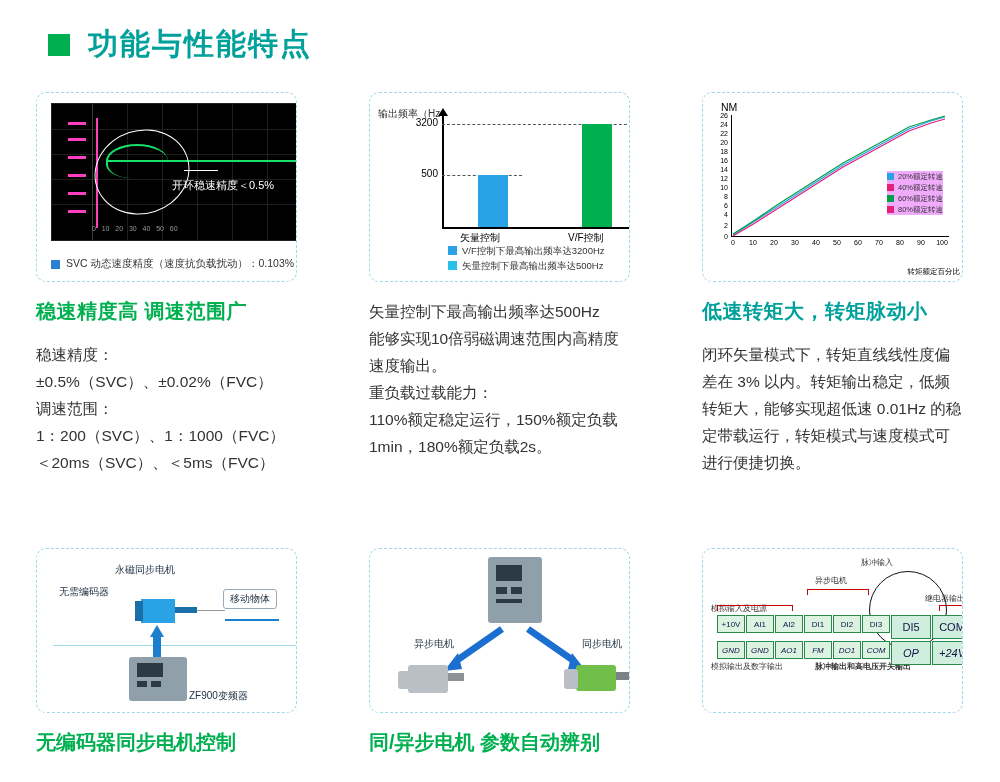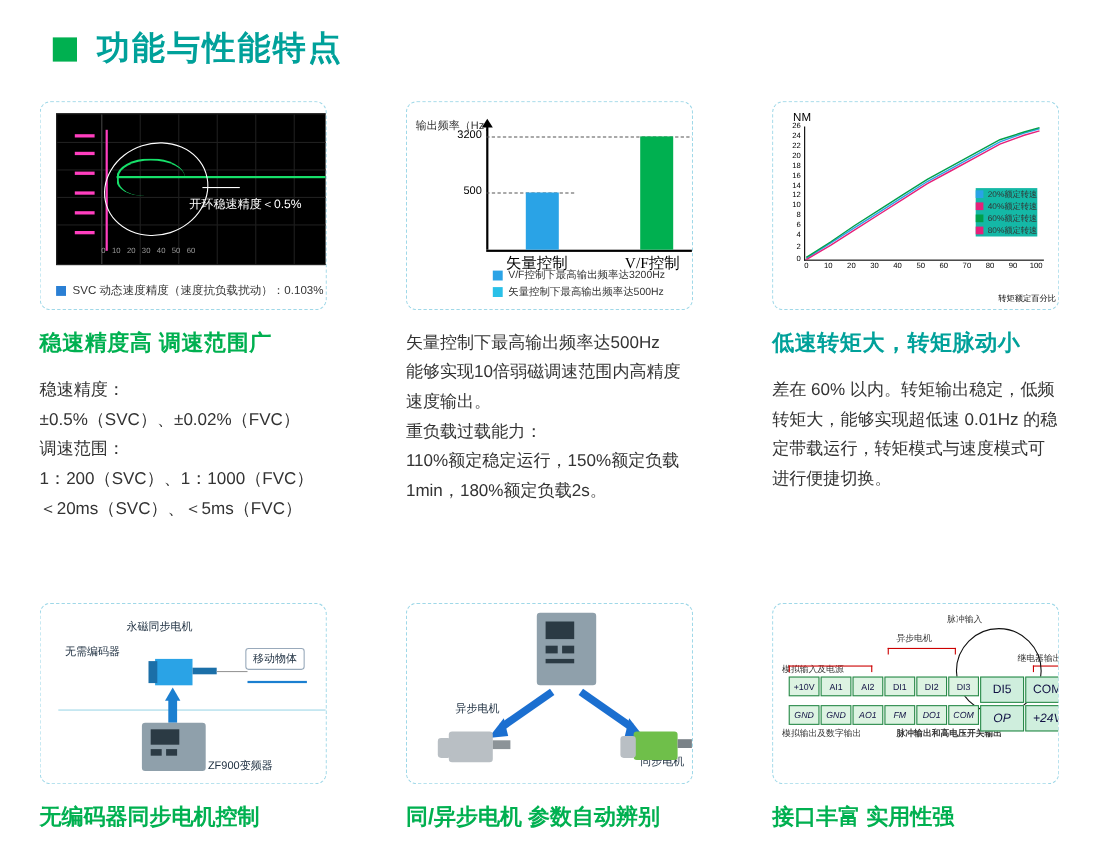--- a/index.html
+++ b/index.html
@@ -101,34 +101,34 @@
   .bc-axis-y:after {
     content:""; position:absolute; left:-4px; top:-7px;
     border-left:5px solid transparent; border-right:5px solid transparent; border-bottom:8px solid #000;
   }
   .bc-axis-x { position:absolute; left:72px; top:134px; width:200px; height:1.5px; background:#000; }
   .bc-dash { position:absolute; left:72px; height:0; border-top:1px dashed #555; }
   .bc-tick { position:absolute; font-size:10px; color:#000; text-align:right; }
   .bc-bar { position:absolute; bottom:0; }
   .bar-blue { background:#2aa3e6; }
   .bar-green { background:#00b050; }
-  .bc-xlab { position:absolute; font-size:14px; color:#000; white-space:nowrap;font-family:Liberation Serif, serif; }
+  .bc-xlab { position:absolute; font-size:10px; color:#000; white-space:nowrap; }
   .bc-legend { position:absolute; left:78px; bottom:8px; font-size:9.5px; line-height:15px; color:#333; }
   .bc-legend div { display:flex; align-items:center; gap:5px; white-space:nowrap;}
   .sq-blue { width:9px; height:9px; background:#2aa3e6; display:inline-block; }
   .sq-cyan { width:9px; height:9px; background:#29c0e8; display:inline-block; }
 
   
   .line-chart { position:relative; width:100%; height:100%; }
   .lc-title { position:absolute; left:18px; top:8px; font-size:10.5px; color:#000; }
   .lc-plot { position:absolute; left:28px; top:22px; width:218px; height:122px; }
   .lc-axis { position:absolute; background:#000; }
   .lc-ylab { position:absolute; right:100%; font-size:7px; color:#000; transform:translateY(-50%); padding-right:3px; }
   .lc-xlab { position:absolute; top:100%; font-size:7px; color:#000; transform:translateX(-50%); padding-top:2px; }
-  .lc-legend { position:absolute; right:6px; top:56px; background:#14b8a6; border:0; font-size:7.5px; line-height:11px; }
+  .lc-legend { position:absolute; right:6px; top:56px; background:#f0abfc; border:0; font-size:7.5px; line-height:11px; }
   .lc-legend div { display:flex; align-items:center; gap:4px; white-space:nowrap; }
   .lc-sq { width:7px; height:7px; display:inline-block; }
   .lc-xaxis-caption { position:absolute; right:2px; bottom:4px; font-size:7.5px; color:#000; }
 
   
   .diag { position:relative; width:100%; height:100%; font-size:10px; color:#1b3a6b; }
   .dlabel { position:absolute; white-space:nowrap; font-size:10px; color:#234; }
   .motor-body { position:absolute; background:#2aa3e6; }
   .motor-dark { position:absolute; background:#1b6fa8; }
   .box-move {
@@ -315,21 +315,22 @@
                 <span class="lc-sq" style="background:#e5217a"></span>
                 <span>80%额定转速</span>
               </div>
           </div>
         </div>
         <div class="lc-xaxis-caption">转矩额定百分比</div>
       </div>
     </div>
     <div class="card-title teal">低速转矩大，转矩脉动小</div>
     <div class="card-body">
-      <div>差在 60% 以内。转矩输出稳定，低频</div>
+      <div>闭环矢量模式下，转矩直线线性度偏</div>
+      <div>差在 3% 以内。转矩输出稳定，低频</div>
       <div>转矩大，能够实现超低速 0.01Hz 的稳</div>
       <div>定带载运行，转矩模式与速度模式可</div>
       <div>进行便捷切换。</div>
     </div>
   </div>
 </div>
 
 <div class="row row-bottom">
 
   <div class="col">
@@ -374,21 +375,21 @@
         </div>
 
         <svg width="290" height="160" style="position:absolute;left:0;top:0">
           <line x1="132" y1="80" x2="86" y2="112" stroke="#1b6fd0" stroke-width="7"></line>
           <polygon points="88,104 74,122 92,120" fill="#1b6fd0"></polygon>
           <line x1="158" y1="80" x2="204" y2="112" stroke="#1b6fd0" stroke-width="7"></line>
           <polygon points="202,104 216,122 198,120" fill="#1b6fd0"></polygon>
         </svg>
 
         <div class="dlabel" style="left:44px; top:88px;">异步电机</div>
-        <div class="dlabel" style="left:212px; top:88px;margin-top:48px;">同步电机</div>
+        <div class="dlabel" style="left:212px; top:88px;">同步电机</div>
 
         <div class="motor-gray" style="left:38px; top:116px; width:40px; height:28px;"></div>
         <div class="motor-shaft" style="left:78px; top:124px; width:16px; height:8px;"></div>
         <div class="motor-gray" style="left:28px; top:122px; width:12px; height:18px;"></div>
 
         <div class="motor-green" style="left:206px; top:116px; width:40px; height:26px;"></div>
         <div class="motor-shaft" style="left:246px; top:123px; width:16px; height:8px; background:#7a8288;"></div>
         <div class="motor-gray" style="left:194px; top:120px; width:14px; height:20px;"></div>
       </div>
     </div>
@@ -428,15 +429,14 @@
           <div class="term">AO1</div>
           <div class="term">FM</div>
           <div class="term">DO1</div>
           <div class="term">COM</div>
           <div class="term big">OP</div>
           <div class="term big">+24V</div>
 
         </div>
       </div>
     </div>
-    <div class="card-title-bottom">接口丰富 实用性强</div>
   </div>
 </div>
 
 </body></html>

